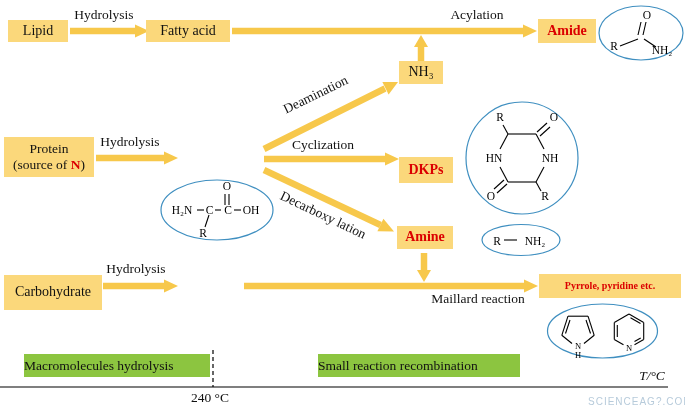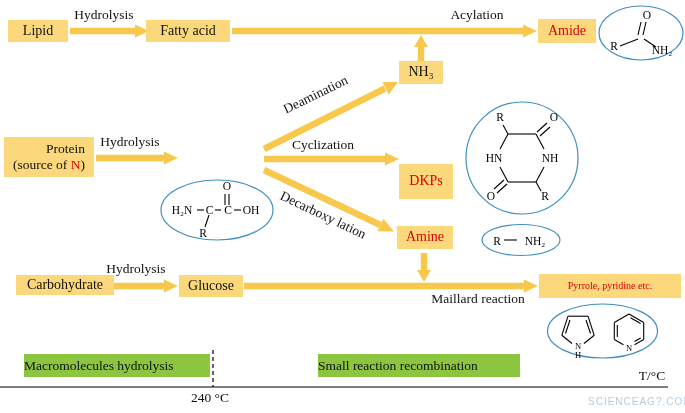--- a/index.html
+++ b/index.html
@@ -9,32 +9,32 @@
   *{margin:0;padding:0;box-sizing:border-box}
   html,body{background:#fff}
   body{font-family:"Liberation Serif", serif; color:var(--ink)}
   .stage{position:relative;width:685px;height:413px;background:#fff;overflow:hidden}
   .layer{position:absolute;left:0;top:0}
   .arrow line{stroke:var(--arrow);stroke-width:6.5}
   .ah{fill:var(--arrow)}
   .axis{stroke:#000;stroke-width:1.2}
   .dash{stroke:#000;stroke-width:1.2;stroke-dasharray:4 3}
   .ybox{position:absolute;background:var(--yellow);display:flex;align-items:center;justify-content:center;
-        font-size:14px;text-align:right;line-height:1.15;z-index:2}
+        font-size:14px;text-align:center;line-height:1.15;z-index:2}
   .gbox{position:absolute;background:var(--green);display:flex;align-items:center;justify-content:flex-start;
         font-size:13.5px;z-index:2}
-  .red{color:var(--red);font-weight:normal}
+  .red{color:var(--red);font-weight:bold}
   .lbl{position:absolute;font-size:13.5px;text-align:center;z-index:3;white-space:nowrap}
   .rot{transform-origin:0 50%}
   .struct{position:absolute;z-index:2}
   .oval{fill:#ffffff;stroke:var(--blue);stroke-width:1.2}
   .struct line{stroke:#000;stroke-width:1.1}
   .atom{font-family:"Liberation Serif", serif;font-size:11.5px;fill:#000;text-anchor:middle}
   .atom.sm{font-size:8.5px}
-  .tlabel{}
+  .tlabel{font-style:italic}
   .watermark{position:absolute;font-size:10px;letter-spacing:1px;color:var(--watermark);
              font-family:"Liberation Sans", sans-serif;z-index:1}
 </style>
 </head>
 <body>
 
 <div class="stage">
 
   <svg class="layer" width="685" height="413">
     <g class="arrow">
@@ -94,31 +94,28 @@
     <span>NH₃</span>
     </div>
 
   <div class="ybox" style="left:4px;top:137px;width:90px;height:40px;font-size:13.5px">
     <div>
       <div>Protein</div>
       <div><span>(source of </span><span class="red">N</span><span>)</span></div>
     </div>
   </div>
 
-  <div class="ybox" style="left:399px;top:164px;width:54px;height:35px">
+  <div class="ybox" style="left:399px;top:157px;width:54px;height:26px">
     <span class="red">DKPs</span>
     </div>
   <div class="ybox" style="left:397px;top:226px;width:56px;height:23px">
     <span class="red">Amine</span>
     </div>
-  <div class="ybox" style="left:16px;top:275px;width:98px;height:20px">
+  <div class="ybox" style="left:4px;top:275px;width:98px;height:35px">
     <span>Carbohydrate</span>
-    </div>
-  <div class="ybox" style="left:179px;top:275px;width:64px;height:22px">
-    <span>Glucose</span>
     </div>
   <div class="ybox" style="left:539px;top:274px;width:142px;height:24px;font-size:10px">
     <span class="red">Pyrrole, pyridine etc.</span>
     </div>
 
   <div class="lbl" style="left:70px;top:7px;width:68px">Hydrolysis</div>
   <div class="lbl" style="left:442px;top:7px;width:70px">Acylation</div>
   <div class="lbl" style="left:96px;top:134px;width:68px">Hydrolysis</div>
   <div class="lbl rot" style="left:264px;top:112px;width:115px;transform:rotate(-26deg)">Deamination</div>
   <div class="lbl" style="left:283px;top:137px;width:80px">Cyclization</div>

